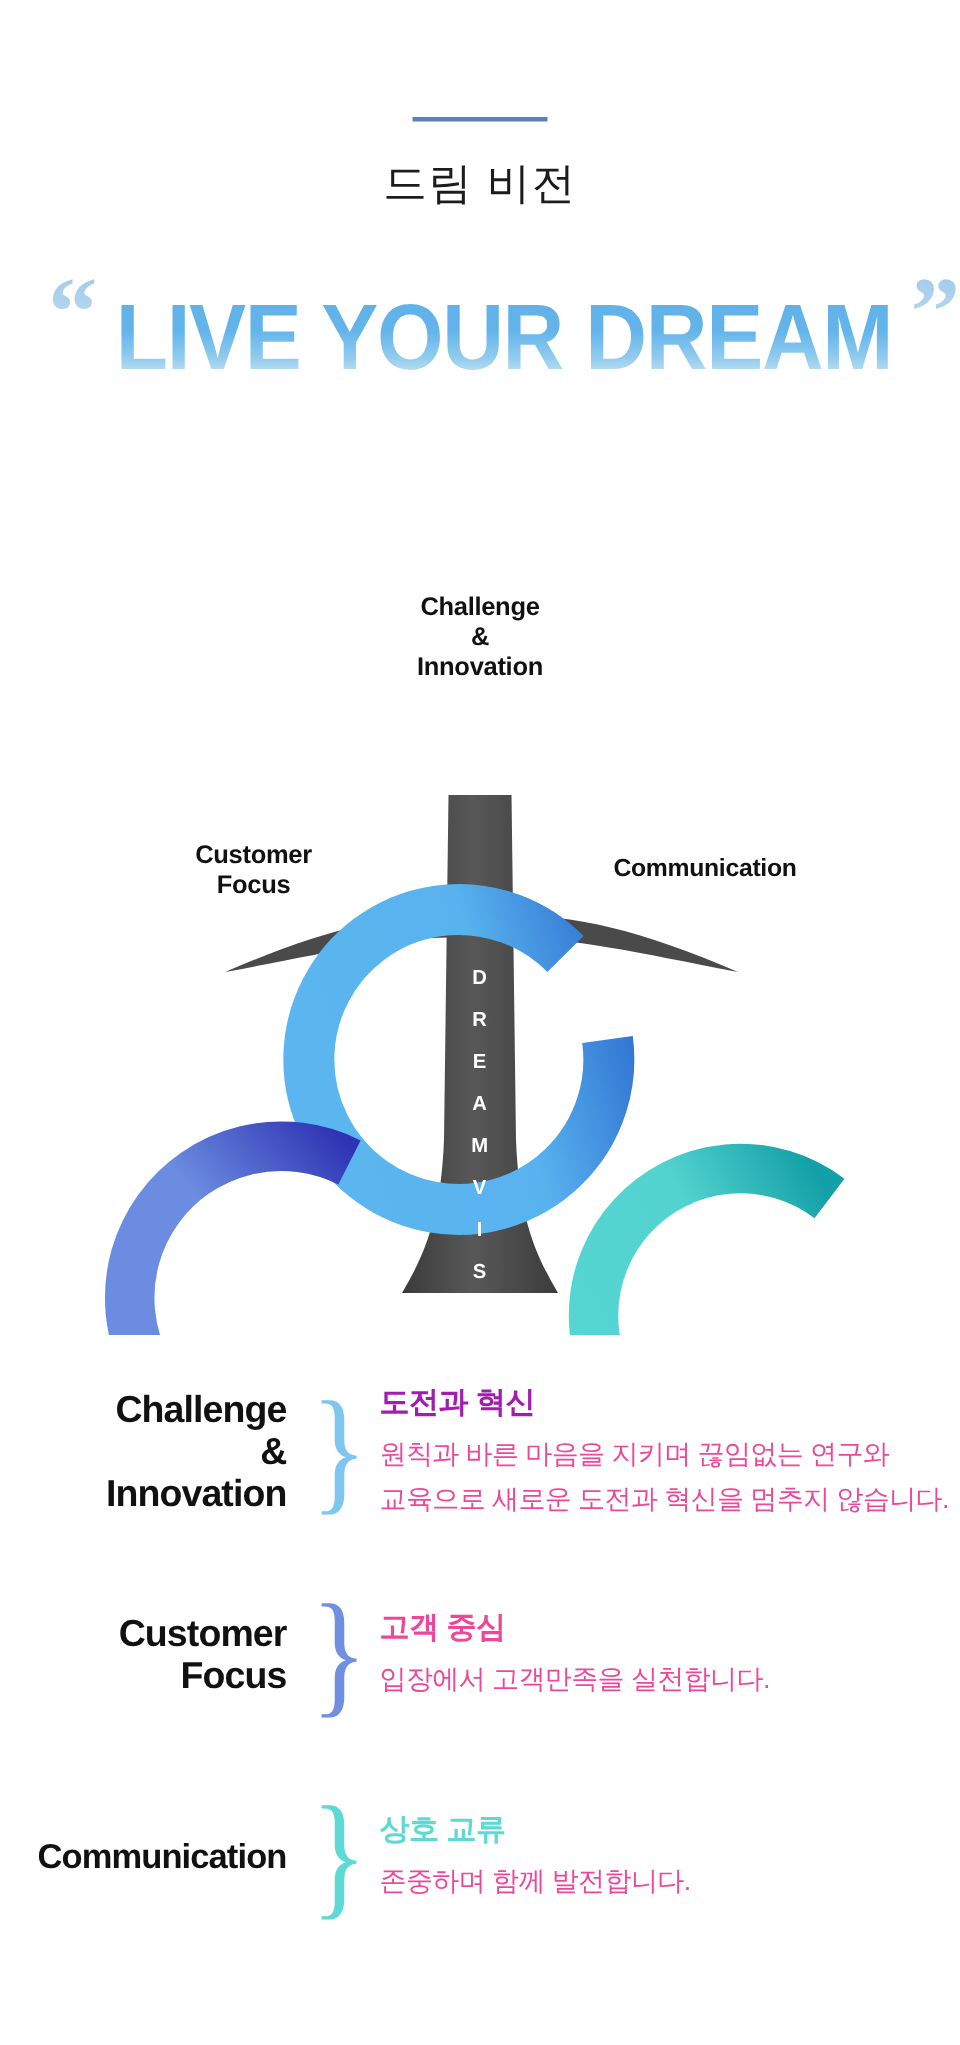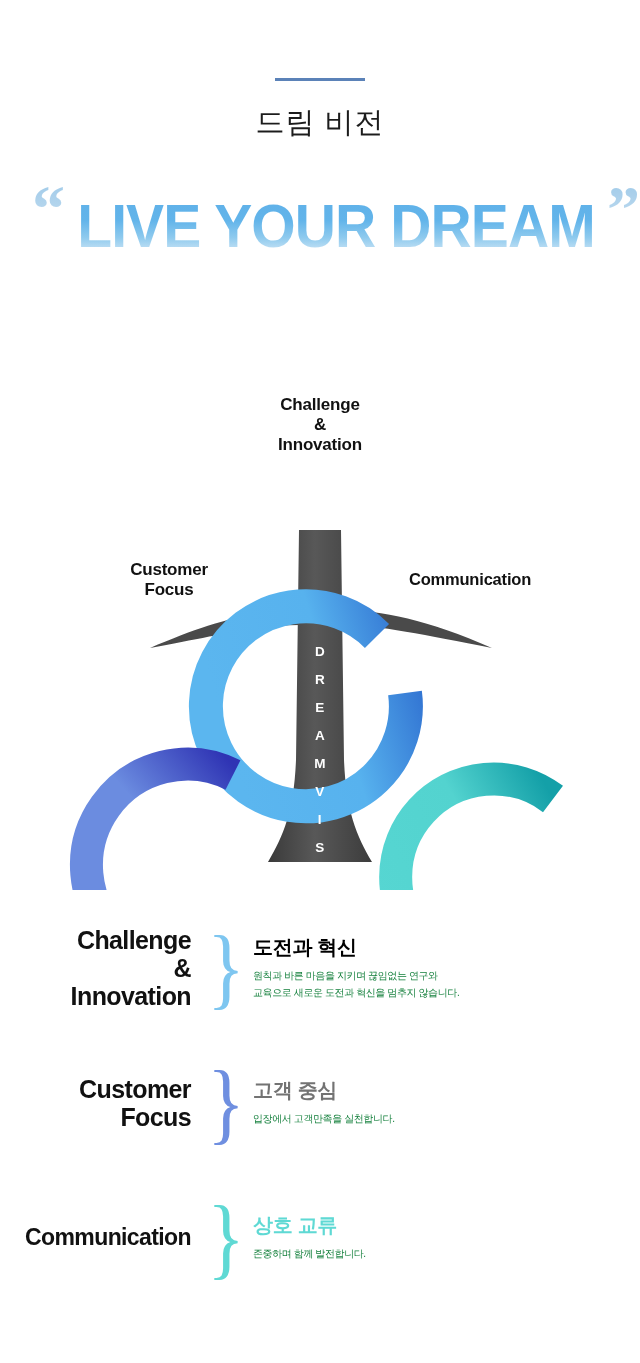--- a/index.html
+++ b/index.html
@@ -145,23 +145,23 @@
     transform:scaleY(1.18);
   }
   .value-body { flex:1; padding-left:6px; }
   .value-kr {
     font-size:20px;
     font-weight:700;
     letter-spacing:-0.3px;
     margin-bottom:7px;
   }
   .value-desc {
-    font-size:10px;
+    font-size:18px;
     line-height:1.62;
-    color:#15803d;
+    color:#ec4899;
     letter-spacing:-0.4px;
   }
 </style>
 </head>
 <body>
 
 <div class="page">
 
   <div class="header">
     <div class="rule"></div>
@@ -255,36 +255,36 @@
   <div class="values">
 
     <div class="value-row">
       <div class="value-en">
         <div>Challenge</div>
         <div>&amp;</div>
         <div>Innovation</div>
       </div>
       <div class="brace" style="color:#7ec6f0">}</div>
       <div class="value-body">
-        <div class="value-kr" style="color:#000000">도전과 혁신</div>
+        <div class="value-kr" style="color:#a21caf">도전과 혁신</div>
         <div class="value-desc">
           <div>원칙과 바른 마음을 지키며 끊임없는 연구와</div>
           <div>교육으로 새로운 도전과 혁신을 멈추지 않습니다.</div>
         </div>
       </div>
     </div>
 
     <div class="value-row">
       <div class="value-en">
         <div>Customer</div>
         <div>Focus</div>
       </div>
       <div class="brace" style="color:#6f8fe0">}</div>
       <div class="value-body">
-        <div class="value-kr" style="color:#737373">고객 중심</div>
+        <div class="value-kr" style="color:#ec4899">고객 중심</div>
         <div class="value-desc">
           <div>입장에서 고객만족을 실천합니다.</div>
         </div>
       </div>
     </div>
 
     <div class="value-row">
       <div class="value-en small">
         <div>Communication</div>
       </div>

